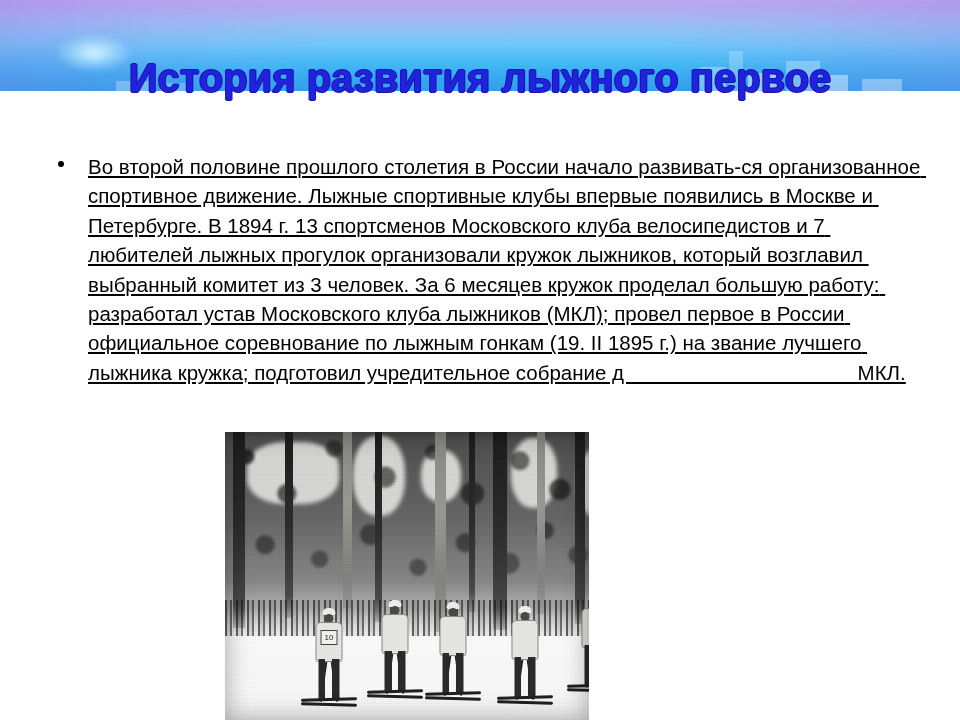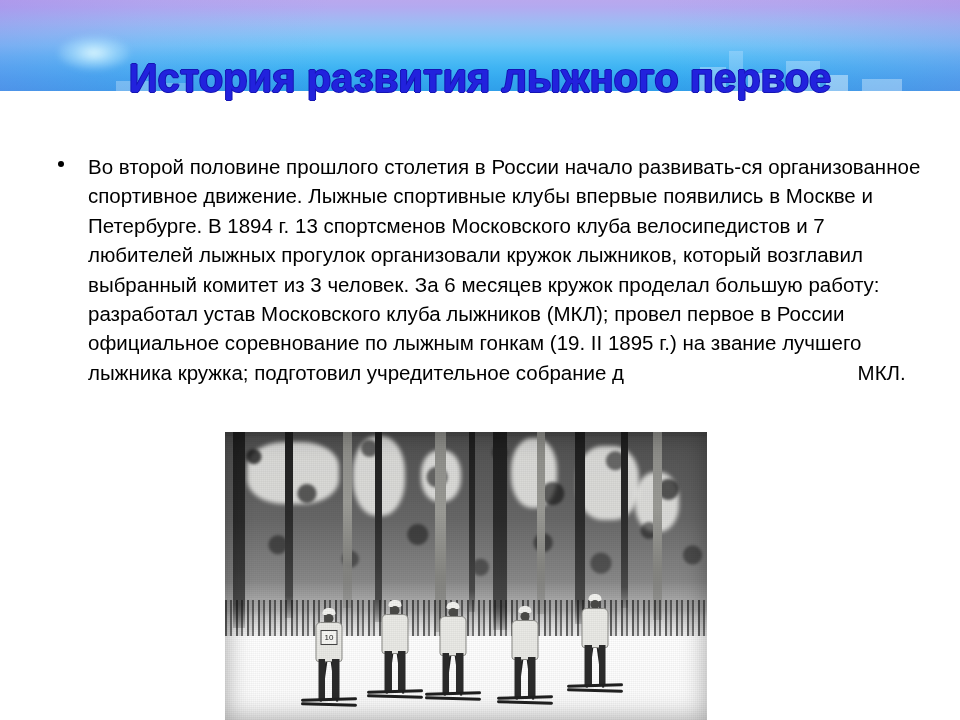--- a/index.html
+++ b/index.html
@@ -114,20 +114,21 @@
   .body-block {
     position: absolute;
     left: 52px;
     top: 152px;
     width: 880px;
     z-index: 2;
   }
   .bullet-row {
     position: relative;
     padding-left: 36px;
+    text-decoration: underline;
   }
   .bullet-mark {
     position: absolute;
     left: 6px;
     top: 9px;
     width: 6px;
     height: 6px;
     background: #000000;
     border-radius: 50%;
   }
@@ -138,26 +139,25 @@
     color: #000000;
     text-align: left;
     white-space: pre-wrap;
   }
 
   
   .photo-wrap {
     position: absolute;
     left: 225px;
     top: 432px;
-    width: 458px;
+    width: 364px;
     height: 288px;
     overflow: hidden;
     z-index: 5;
     background: #d8d8d4;
-    padding-left: 24px;
   }
   .photo {
     position: absolute;
     inset: 0;
     
     background-color: #c9c9c5;
     background-image:
       
       linear-gradient(to bottom,
         rgba(40,40,40,0.10) 0px,

